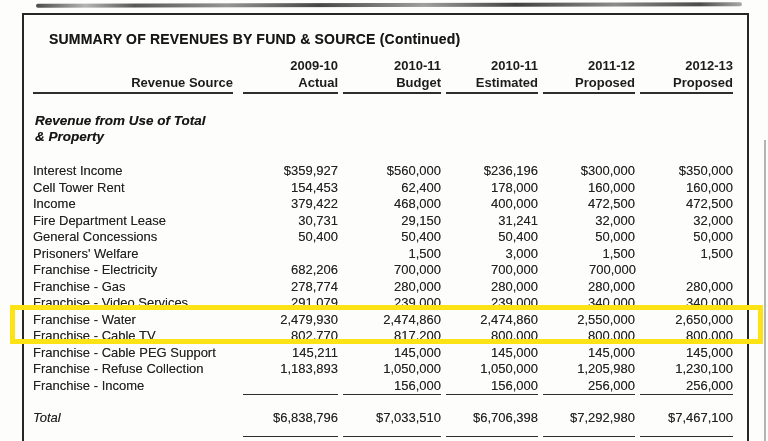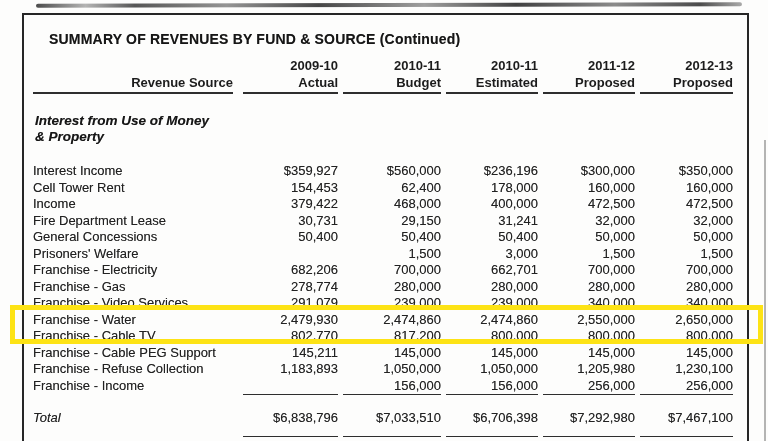--- a/index.html
+++ b/index.html
@@ -116,21 +116,21 @@
     <span>2011-12</span>
     <span>Proposed</span>
   </div>
   <div class="hdr-cell c5">
     <span>2012-13</span>
     <span>Proposed</span>
   </div>
 </div>
 
 <div class="section-heading txt">
-  <div>Interest from Use of Money</div>
+  <div>Revenue from Use of Total</div>
   <div>&amp; Property</div>
 </div>
 
 <div class="tbody txt" id="tbody">
     <div class="trow flexrow">
     <div class="lab">Interest Income</div>
     <div class="val c1">$359,927</div>
     <div class="val c2">$560,000</div>
     <div class="val c3">$236,196</div>
     <div class="val c4">$300,000</div>
@@ -173,21 +173,20 @@
     <div class="val c1"></div>
     <div class="val c2">1,500</div>
     <div class="val c3">3,000</div>
     <div class="val c4">1,500</div>
     <div class="val c5">1,500</div>
   </div>
     <div class="trow flexrow">
     <div class="lab">Franchise - Electricity</div>
     <div class="val c1">682,206</div>
     <div class="val c2">700,000</div>
-    <div class="val c3">662,701</div>
     <div class="val c4">700,000</div>
     <div class="val c5">700,000</div>
   </div>
     <div class="trow flexrow">
     <div class="lab">Franchise - Gas</div>
     <div class="val c1">278,774</div>
     <div class="val c2">280,000</div>
     <div class="val c3">280,000</div>
     <div class="val c4">280,000</div>
     <div class="val c5">280,000</div>

